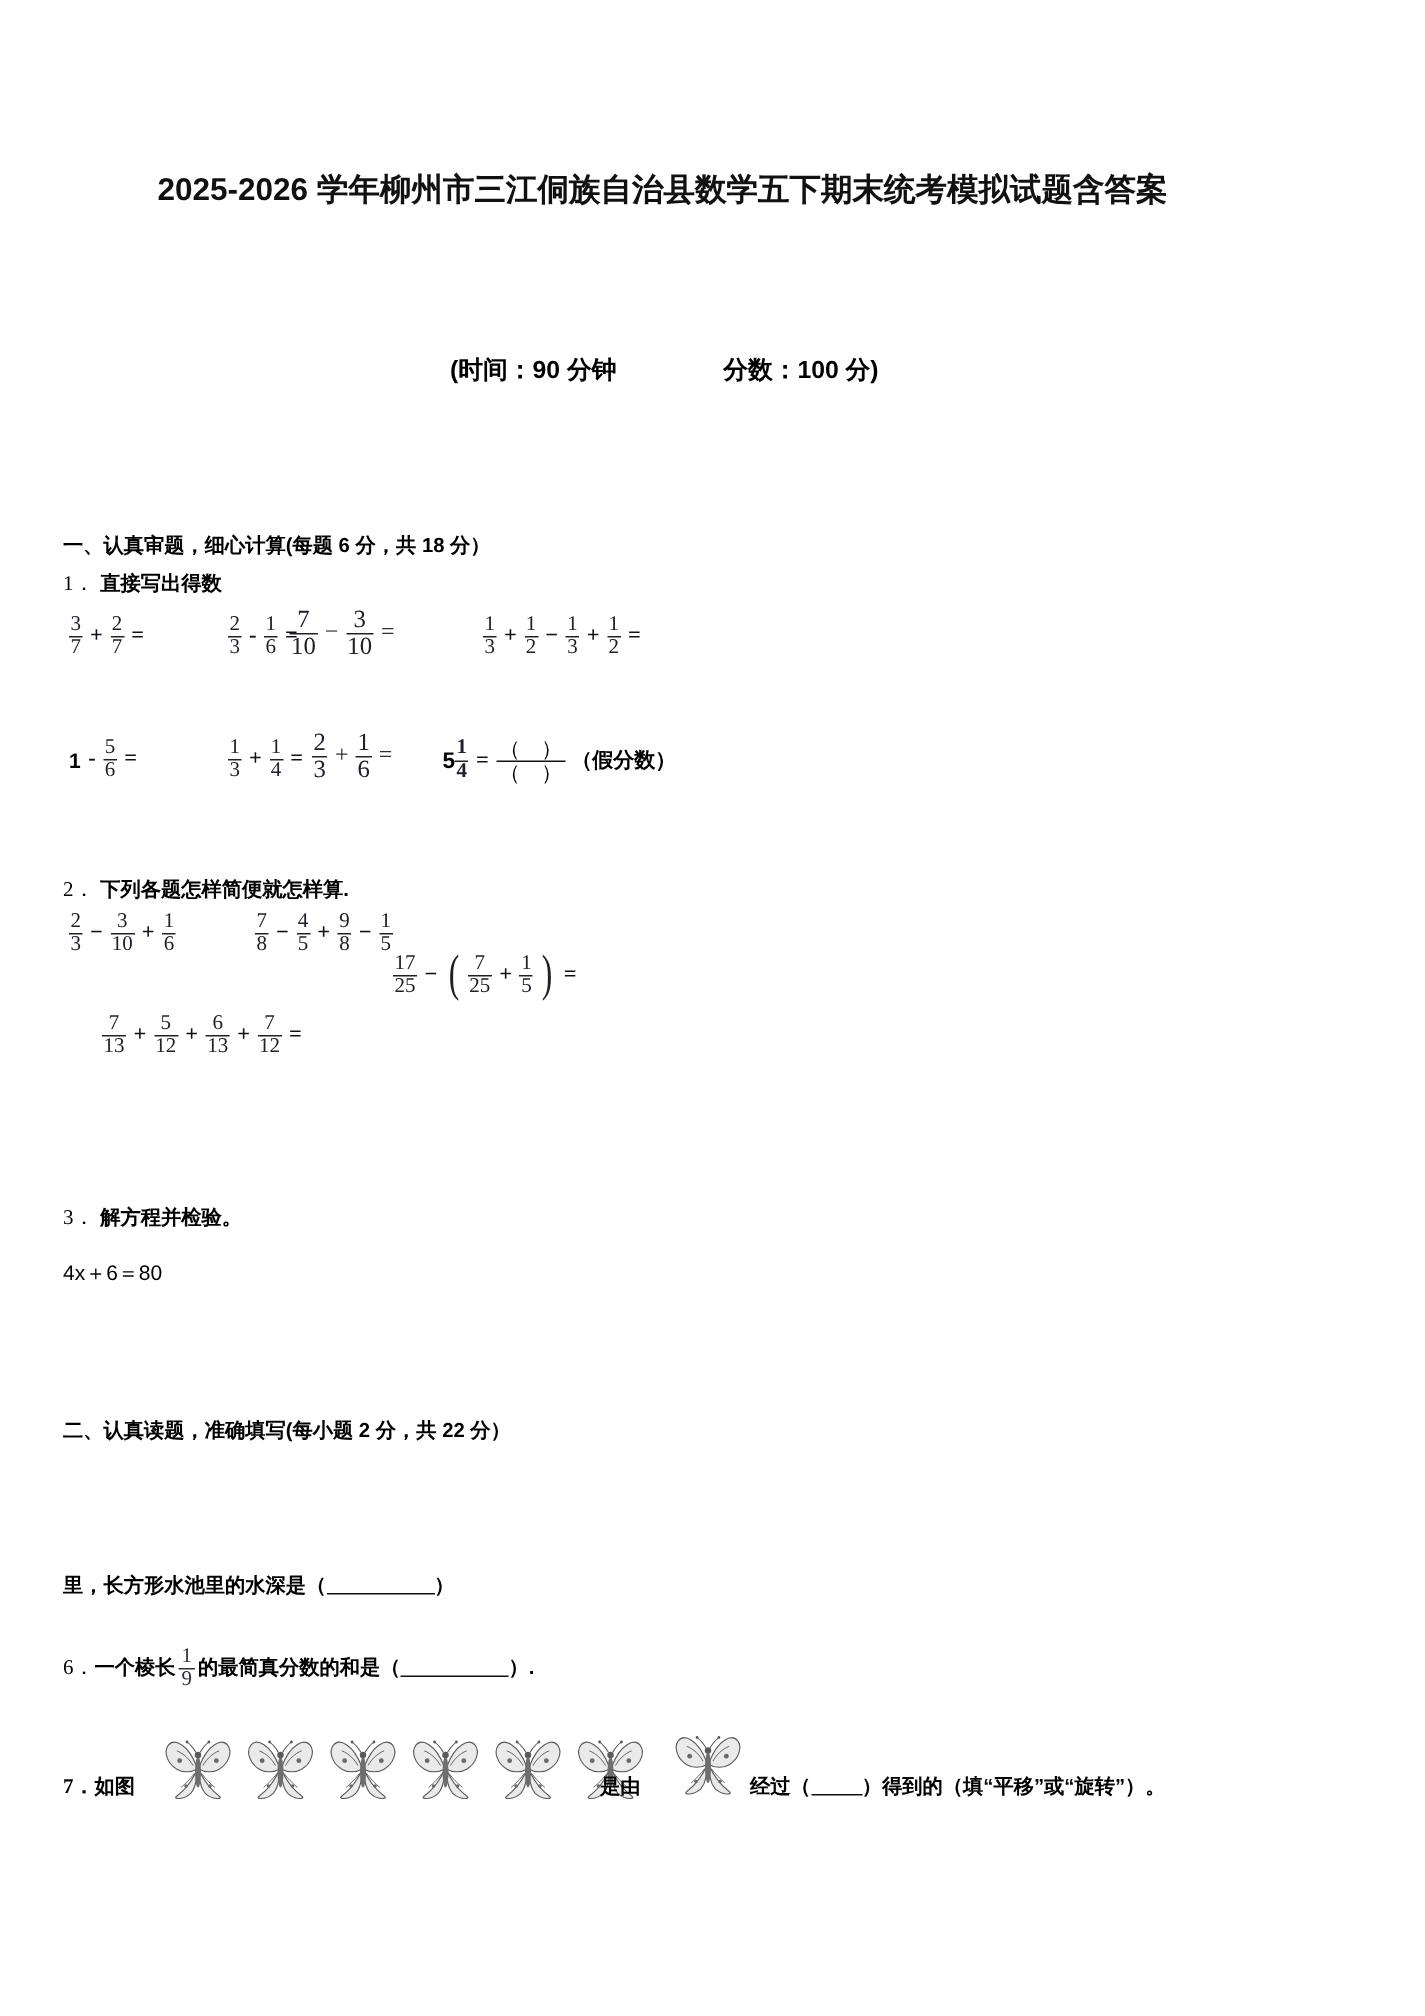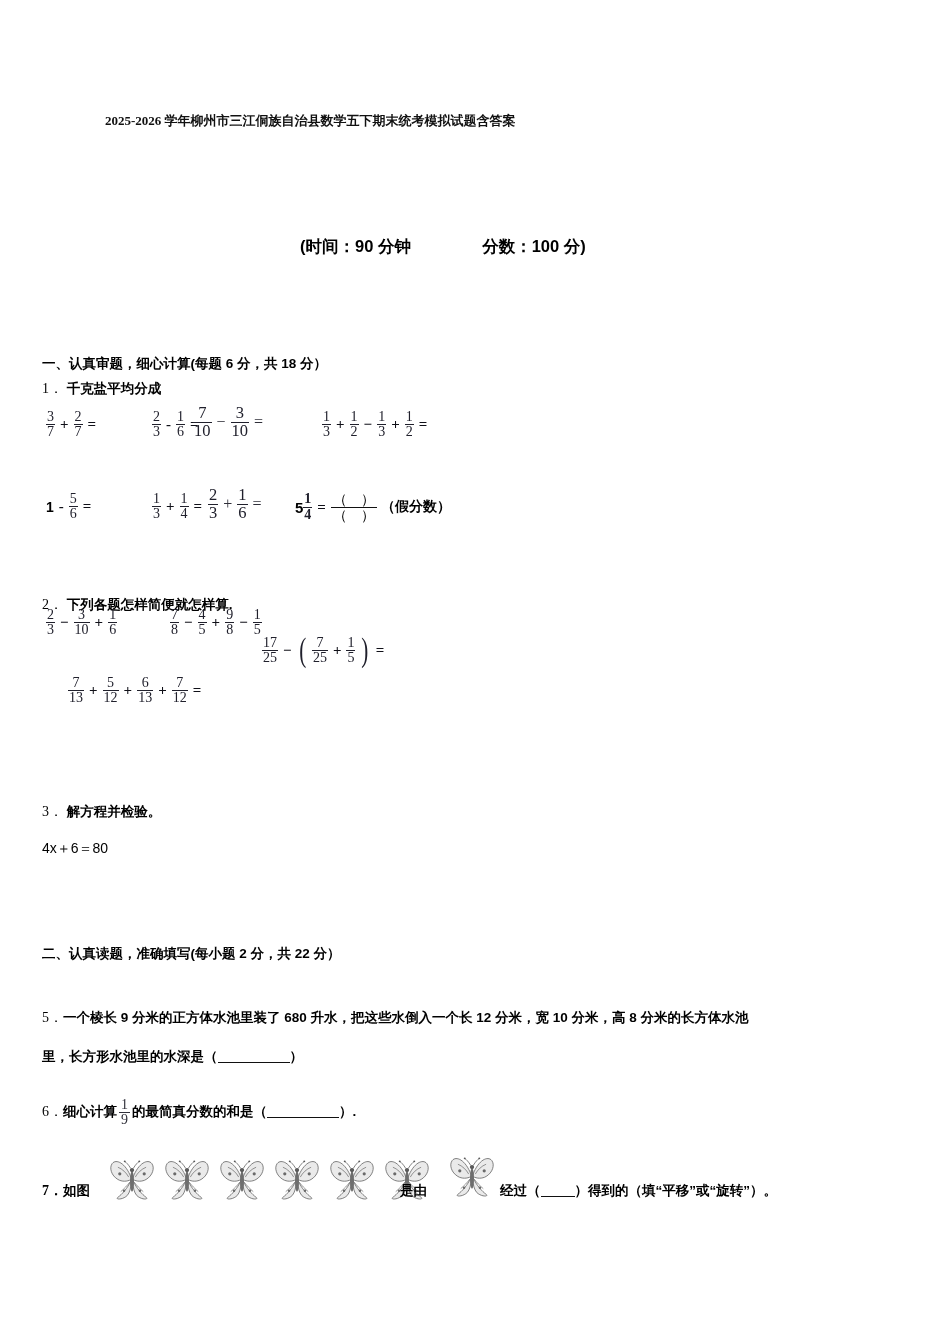--- a/index.html
+++ b/index.html
@@ -21,23 +21,23 @@
     width: 950px;
     height: 1344px;
   }
 
   
   .doc-title {
     position: absolute;
     left: 105px;
     top: 112px;
     width: 760px;
-    font-family: Liberation Serif, serif;
+    font-family: Liberation Sans, sans-serif;
     font-weight: bold;
-    font-size: 13px;
+    font-size: 21px;
     letter-spacing: 0px;
     white-space: nowrap;
     color: #111;
   }
 
   
   .meta-line {
     position: absolute;
     left: 300px;
     top: 236px;
@@ -245,21 +245,21 @@
     <span>(时间：90 分钟</span>
     <span class="meta-gap"></span>
     <span>分数：100 分)</span>
   </div>
 
 
   <div class="sec-head" style="top:355px;text-align:center;">一、认真审题，细心计算(每题 6 分，共 18 分）</div>
 
   <div class="q-line" style="top:380px;">
     <span class="q-num">1．</span>
-    <span class="q-body">千克盐平均分成</span>
+    <span class="q-body">直接写出得数</span>
   </div>
 
   <div class="expr" style="left:46px; top:410px;">
     <span class="frac">
       <span class="num">3</span>
       <span class="den">7</span>
     </span>
     <span class="op">+</span>
     <span class="frac">
       <span class="num">2</span>
@@ -358,21 +358,21 @@
       <span class="whole">5</span><span class="frac"><span class="num">1</span><span class="den">4</span></span>
     </span>
     <span class="op">=</span>
     <span class="pfrac">
       <span class="num">（　）</span>
       <span class="den">（　）</span>
     </span>
     <span class="lead">（假分数）</span>
   </div>
 
-  <div class="q-line" style="top:596px;">
+  <div class="q-line" style="top:584px;">
     <span class="q-num">2．</span>
     <span class="q-body">下列各题怎样简便就怎样算.</span>
   </div>
 
   <div class="expr" style="left:46px; top:608px;">
     <span class="frac">
       <span class="num">2</span>
       <span class="den">3</span>
     </span>
     <span class="op">−</span>
@@ -456,29 +456,26 @@
 
   <div class="q-line" style="top:803px;">
     <span class="q-num">3．</span>
     <span class="q-body">解方程并检验。</span>
   </div>
   <div class="eq" style="top:840px;">4x＋6＝80</div>
 
   <div class="sec-head" style="top:945px;">二、认真读题，准确填写(每小题 2 分，共 22 分）</div>
 
 
-  <div class="q-line" style="top:1009px;">
-    <span class="q-num">5．</span><span class="q-body">一个棱长 9 分米的正方体水池里装了 680 升水，把这些水倒入一个长 12 分米，宽 10 分米，高 8 分米的长方体水池</span>
-  </div>
   <div class="q-line" style="top:1048px;">
     <span class="q-body">里，长方形水池里的水深是（</span><span class="ul ul-mid"></span><span class="q-body">）</span>
   </div>
 
   <div class="q-line" style="top:1098px;">
-    <span class="q-num">6．</span><span class="q-body">细心计算</span><span class="frac-inline-small"><span class="num">1</span><span class="den">9</span></span><span class="q-body">的最简真分数的和是（</span><span class="ul ul-mid"></span><span class="q-body">）.</span>
+    <span class="q-num">6．</span><span class="q-body">一个棱长</span><span class="frac-inline-small"><span class="num">1</span><span class="den">9</span></span><span class="q-body">的最简真分数的和是（</span><span class="ul ul-mid"></span><span class="q-body">）.</span>
   </div>
 
   <div class="q7-text" style="left:42px; top:1182px;">
     <span class="q-num">7．</span><span>如图</span>
   </div>
 
   <div class="bf-row" id="butterfly-group" style="left:108px; top:1155px;"><span class="bf">
 <svg viewBox="0 0 100 100" width="48" height="47" xmlns="http://www.w3.org/2000/svg">
   <g stroke="#5a5a5a" stroke-width="1.6" fill="#d8d8d8" fill-opacity="0.55">
     <path d="M48 48 C36 16, 16 8, 8 18 C1 27, 6 44, 20 52 C28 57, 40 57, 48 52 Z"></path>

